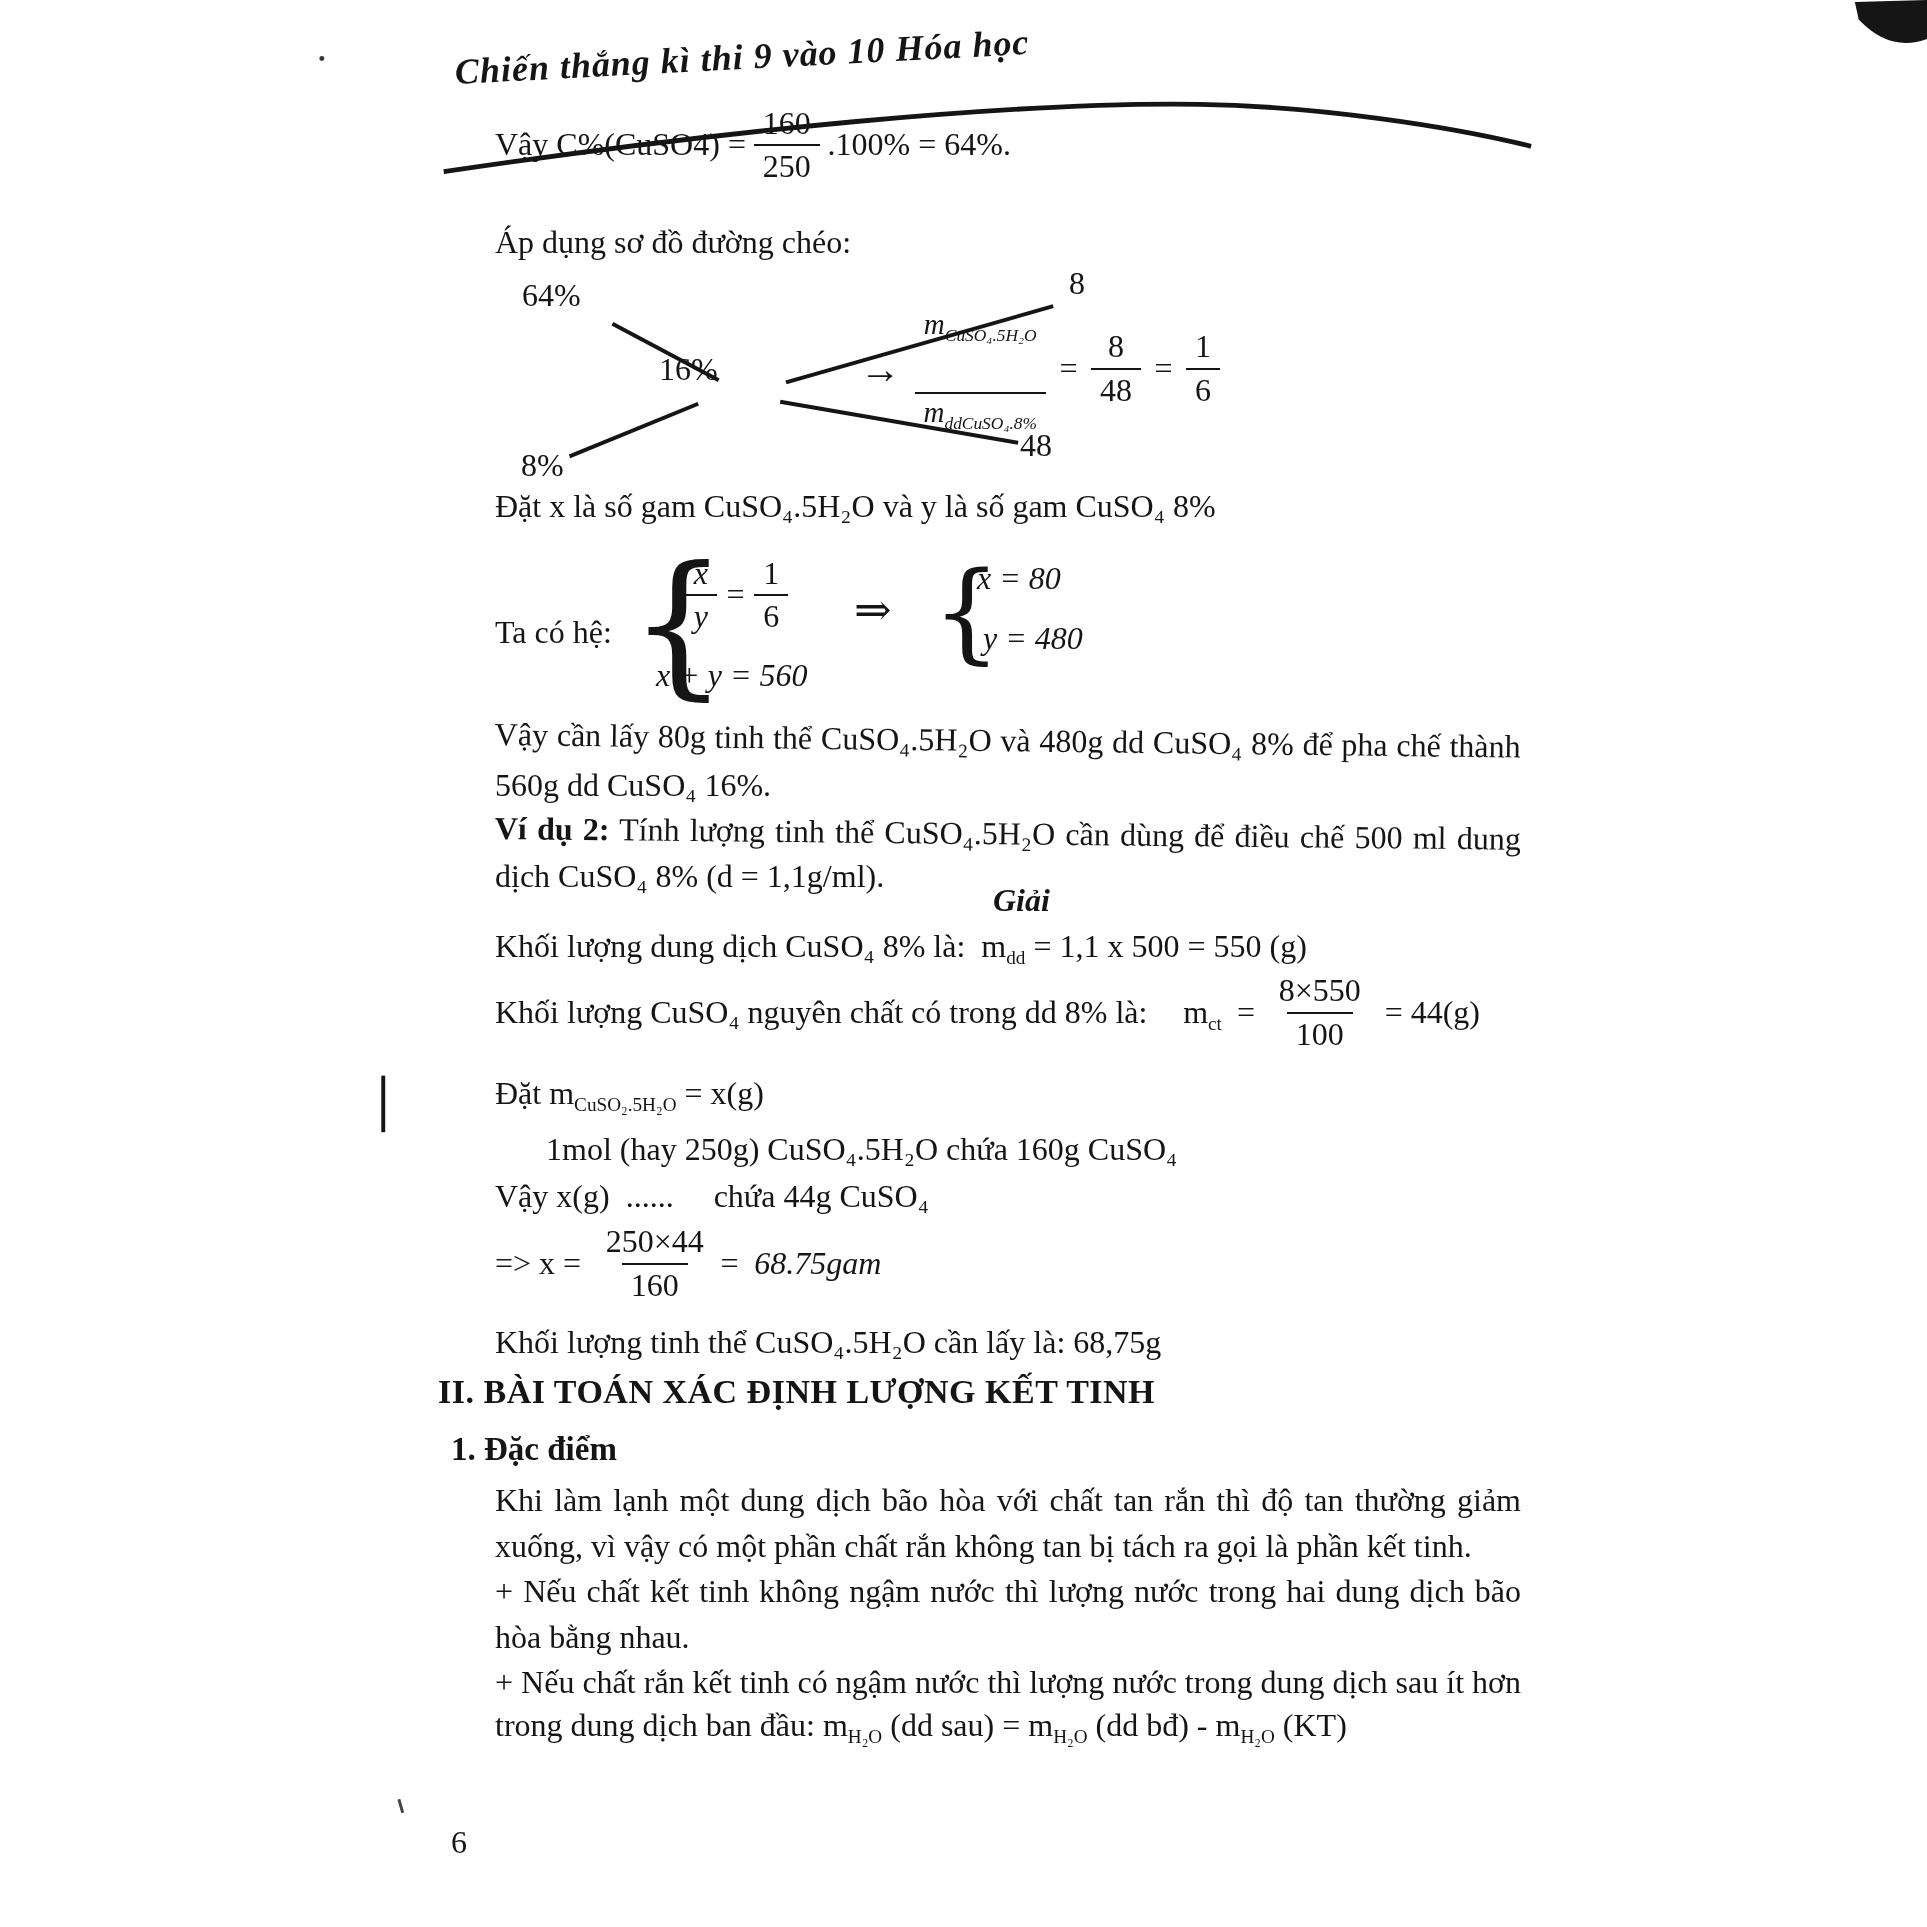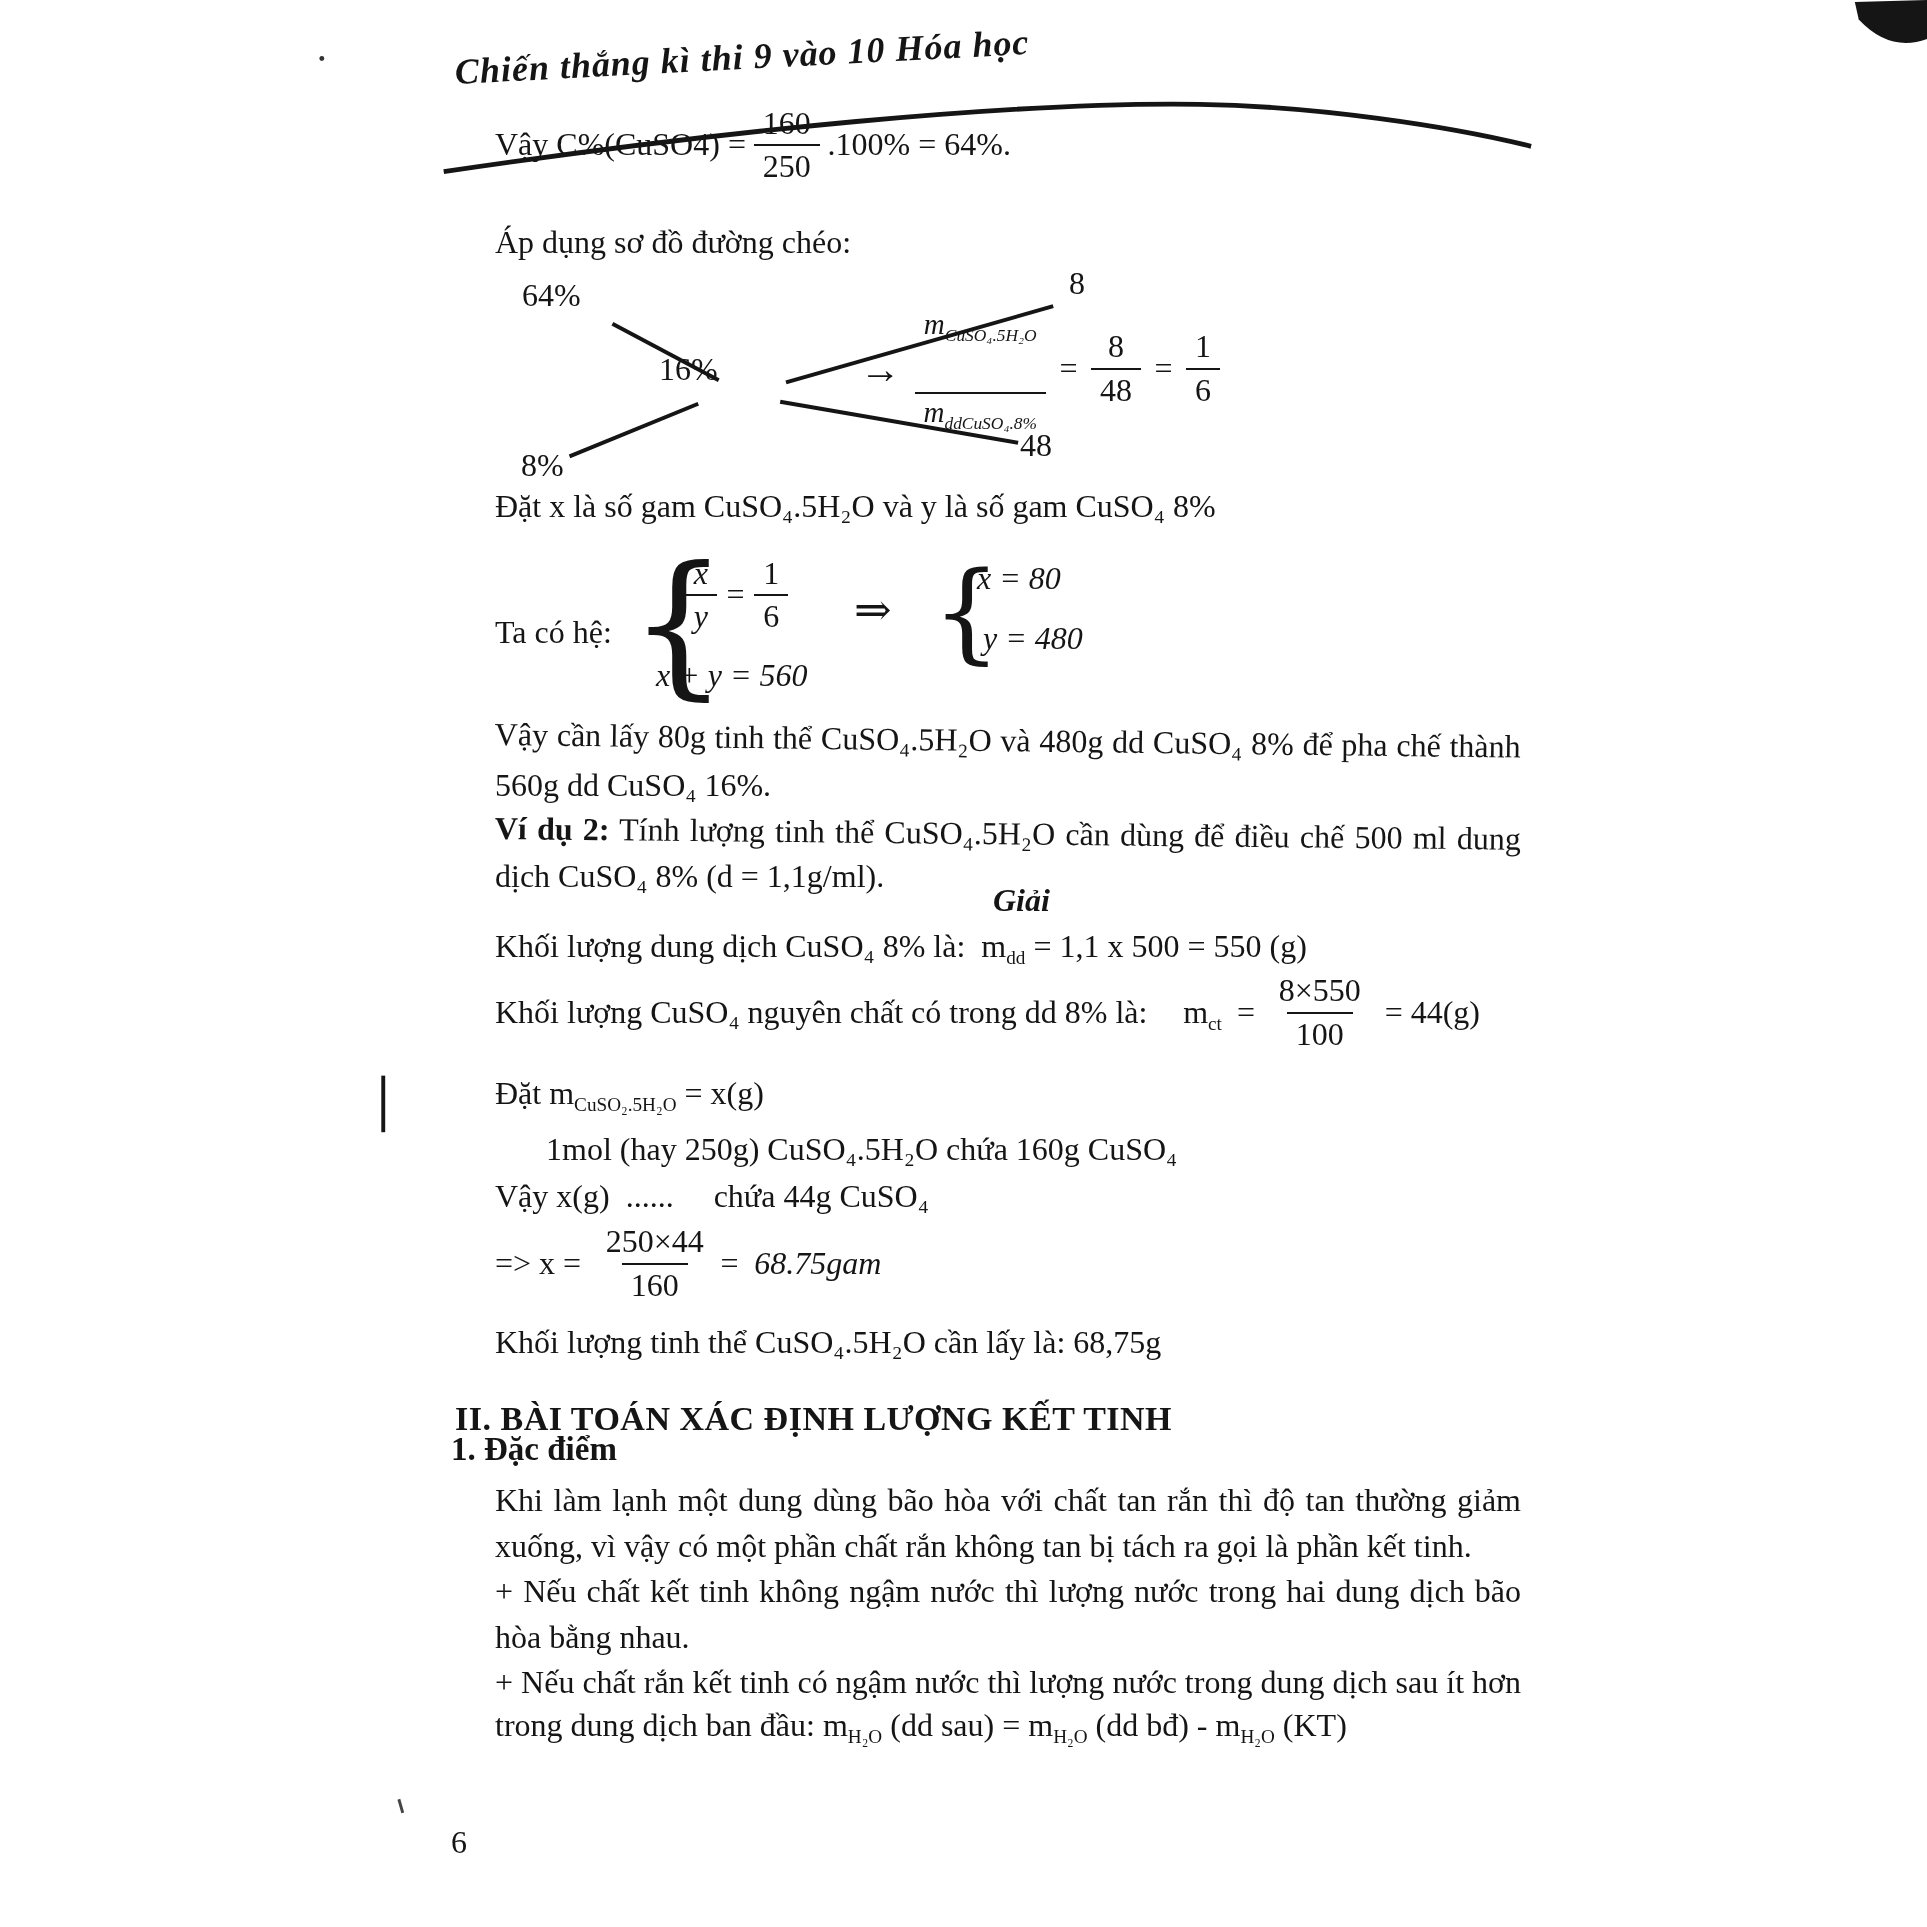--- a/index.html
+++ b/index.html
@@ -137,24 +137,24 @@
     <span class="frac math33">
       <span class="num">250×44</span>
       <span class="den">160</span>
     </span>
     <span class="t">= </span>
     <span class="t ital">68.75gam</span>
   </div>
 
   <div class="abs t" style="left:495px; top:1322px;">Khối lượng tinh thể CuSO₄.5H₂O cần lấy là: 68,75g</div>
 
-  <div class="abs sec-title" style="left:455px; top:1373px;margin-top:27px;">II. BÀI TOÁN XÁC ĐỊNH LƯỢNG KẾT TINH</div>
+  <div class="abs sec-title" style="left:438px; top:1373px;">II. BÀI TOÁN XÁC ĐỊNH LƯỢNG KẾT TINH</div>
   <div class="abs t bold" style="left:451px; top:1428px; font-size:33px;">1. Đặc điểm</div>
 
-  <div class="abs t just" style="left:495px; top:1480px;">Khi làm lạnh một dung dùng bão hòa với chất tan rắn thì độ tan thường giảm</div>
+  <div class="abs t just" style="left:495px; top:1480px;">Khi làm lạnh một dung dịch bão hòa với chất tan rắn thì độ tan thường giảm</div>
   <div class="abs t" style="left:495px; top:1526px;">xuống, vì vậy có một phần chất rắn không tan bị tách ra gọi là phần kết tinh.</div>
   <div class="abs t just" style="left:495px; top:1571px;">+ Nếu chất kết tinh không ngậm nước thì lượng nước trong hai dung dịch bão</div>
   <div class="abs t" style="left:495px; top:1617px;">hòa bằng nhau.</div>
   <div class="abs t" style="left:495px; top:1705px;"><span>trong dung dịch ban đầu: </span><span><span>m</span><sub>H₂O</sub></span><span> (dd sau) = </span><span><span>m</span><sub>H₂O</sub></span><span> (dd bđ) - </span><span><span>m</span><sub>H₂O</sub></span><span> (KT)</span></div>
 
   <div class="abs t just" style="left:495px; top:1662px;">+ Nếu chất rắn kết tinh có ngậm nước thì lượng nước trong dung dịch sau ít hơn</div>
 
   <div class="abs t" style="left:451px; top:1822px;">6</div>
 
 </div>

